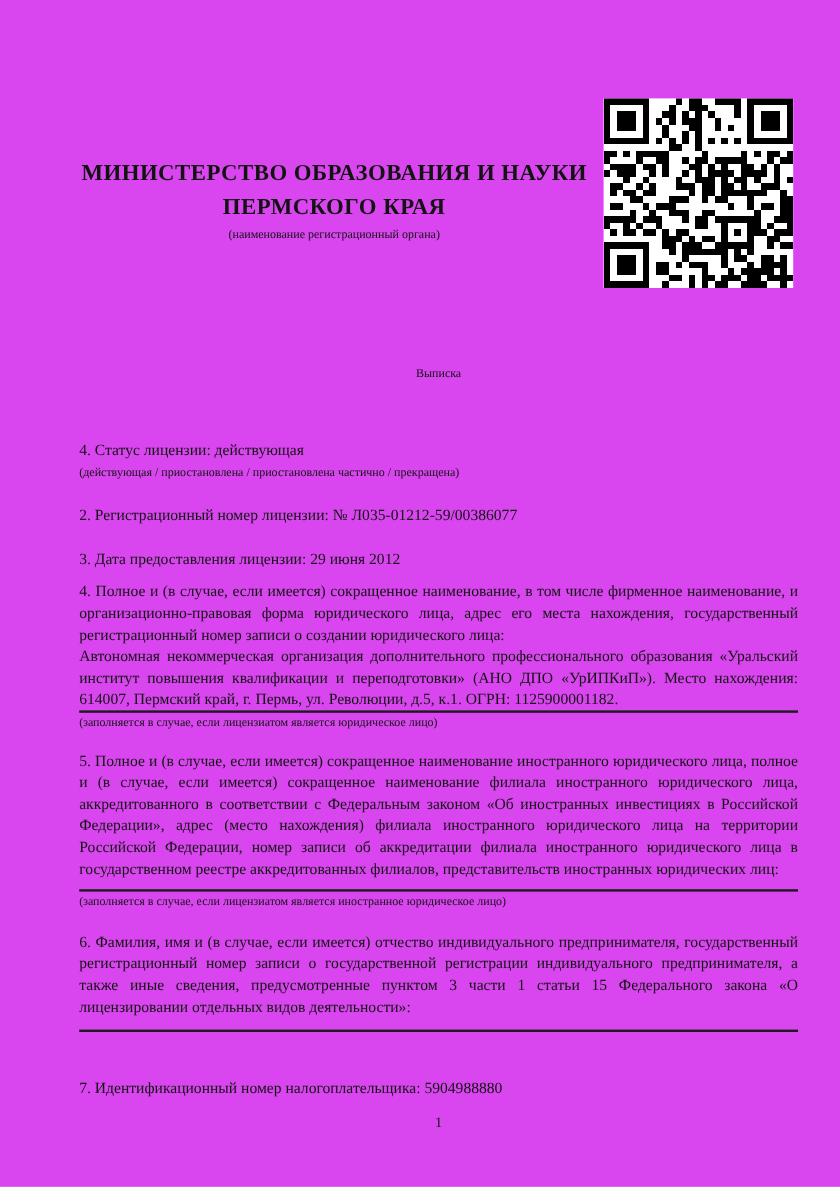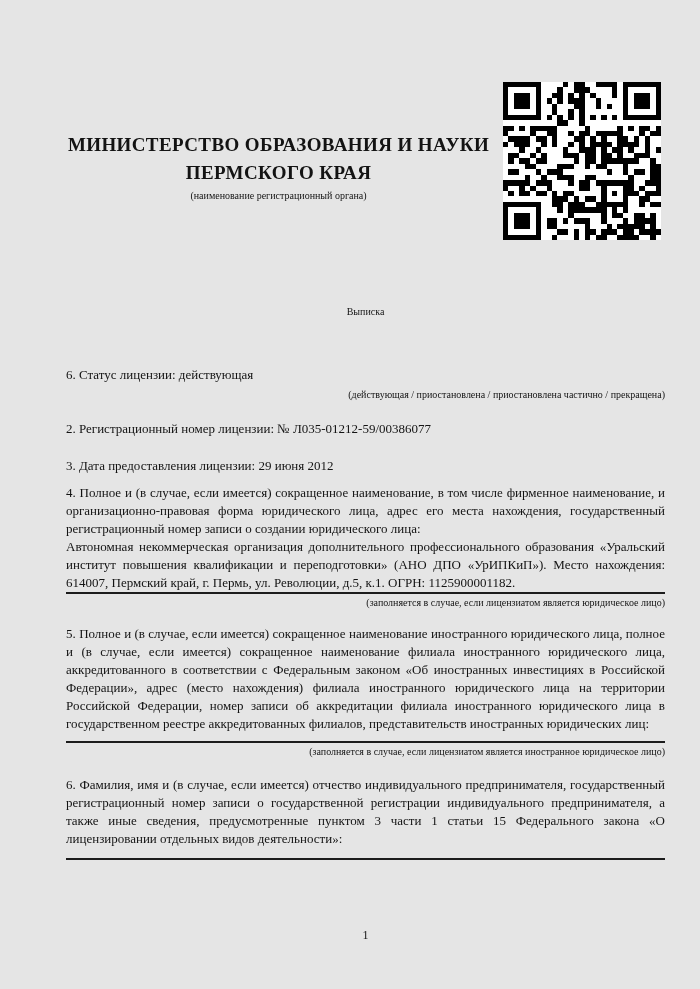--- a/index.html
+++ b/index.html
@@ -4,21 +4,21 @@
 <style>
   * { margin: 0; padding: 0; box-sizing: border-box; }
   html, body { background: #ffffff; }
   body {
     width: 700px; height: 989px;
     position: relative;
     font-family: "Liberation Serif", "DejaVu Serif", serif;
     color: #131313;
     overflow: hidden;
   }
-  .page { position: absolute; inset: 0; background: #e5e5e5; font-family: Liberation Serif, serif; }
+  .page { position: absolute; inset: 0; background: #d946ef; font-family: Liberation Serif, serif; }
 
   
   .letterhead {
     position: absolute; top: 131px; left: 66px; width: 425px;
     text-align: center;
   }
   .ministry-line {
     font-size: 19px; font-weight: bold; line-height: 28px;
     letter-spacing: 0.4px; white-space: nowrap;
   }
@@ -56,21 +56,21 @@
   .just { text-align: justify; text-justify: inter-word; }
 
   .rule {
     border-top: 2px solid #1c1c1c; width: 100%; height: 0;
   }
   #item4 .rule { margin-top: 0px; }
   #item5 .rule { margin-top: 8px; }
   #item6 .rule { margin-top: 10px; }
 
   .center-caption {
-    text-align: right; font-size: 10px; line-height: 13px; margin-top: 2px;
+    text-align: left; font-size: 10px; line-height: 13px; margin-top: 2px;
   }
   #item1 .center-caption { margin-top: 4px; }
 
   .page-number {
     position: absolute; top: 928px; left: 66px; width: 599px;
     text-align: center; font-size: 12px; line-height: 15px;
   }
 </style>
 </head>
 <body>
@@ -87,21 +87,21 @@
     <svg xmlns="http://www.w3.org/2000/svg" viewBox="0 0 29 29">
         <path d="M0 0h1v1h-1zM1 0h1v1h-1zM2 0h1v1h-1zM3 0h1v1h-1zM4 0h1v1h-1zM5 0h1v1h-1zM6 0h1v1h-1zM11 0h1v1h-1zM13 0h1v1h-1zM14 0h1v1h-1zM17 0h1v1h-1zM18 0h1v1h-1zM19 0h1v1h-1zM20 0h1v1h-1zM22 0h1v1h-1zM23 0h1v1h-1zM24 0h1v1h-1zM25 0h1v1h-1zM26 0h1v1h-1zM27 0h1v1h-1zM28 0h1v1h-1zM0 1h1v1h-1zM6 1h1v1h-1zM10 1h1v1h-1zM13 1h1v1h-1zM14 1h1v1h-1zM15 1h1v1h-1zM20 1h1v1h-1zM22 1h1v1h-1zM28 1h1v1h-1zM0 2h1v1h-1zM2 2h1v1h-1zM3 2h1v1h-1zM4 2h1v1h-1zM6 2h1v1h-1zM9 2h1v1h-1zM10 2h1v1h-1zM12 2h1v1h-1zM14 2h1v1h-1zM16 2h1v1h-1zM20 2h1v1h-1zM22 2h1v1h-1zM24 2h1v1h-1zM25 2h1v1h-1zM26 2h1v1h-1zM28 2h1v1h-1zM0 3h1v1h-1zM2 3h1v1h-1zM3 3h1v1h-1zM4 3h1v1h-1zM6 3h1v1h-1zM8 3h1v1h-1zM10 3h1v1h-1zM12 3h1v1h-1zM13 3h1v1h-1zM14 3h1v1h-1zM17 3h1v1h-1zM22 3h1v1h-1zM24 3h1v1h-1zM25 3h1v1h-1zM26 3h1v1h-1zM28 3h1v1h-1zM0 4h1v1h-1zM2 4h1v1h-1zM3 4h1v1h-1zM4 4h1v1h-1zM6 4h1v1h-1zM9 4h1v1h-1zM13 4h1v1h-1zM14 4h1v1h-1zM17 4h1v1h-1zM19 4h1v1h-1zM22 4h1v1h-1zM24 4h1v1h-1zM25 4h1v1h-1zM26 4h1v1h-1zM28 4h1v1h-1zM0 5h1v1h-1zM6 5h1v1h-1zM9 5h1v1h-1zM12 5h1v1h-1zM14 5h1v1h-1zM22 5h1v1h-1zM28 5h1v1h-1zM0 6h1v1h-1zM1 6h1v1h-1zM2 6h1v1h-1zM3 6h1v1h-1zM4 6h1v1h-1zM5 6h1v1h-1zM6 6h1v1h-1zM8 6h1v1h-1zM10 6h1v1h-1zM12 6h1v1h-1zM14 6h1v1h-1zM16 6h1v1h-1zM18 6h1v1h-1zM20 6h1v1h-1zM22 6h1v1h-1zM23 6h1v1h-1zM24 6h1v1h-1zM25 6h1v1h-1zM26 6h1v1h-1zM27 6h1v1h-1zM28 6h1v1h-1zM10 7h1v1h-1zM11 7h1v1h-1zM14 7h1v1h-1zM0 8h1v1h-1zM1 8h1v1h-1zM3 8h1v1h-1zM5 8h1v1h-1zM6 8h1v1h-1zM7 8h1v1h-1zM8 8h1v1h-1zM9 8h1v1h-1zM15 8h1v1h-1zM21 8h1v1h-1zM23 8h1v1h-1zM25 8h1v1h-1zM26 8h1v1h-1zM28 8h1v1h-1zM0 9h1v1h-1zM5 9h1v1h-1zM8 9h1v1h-1zM9 9h1v1h-1zM12 9h1v1h-1zM14 9h1v1h-1zM15 9h1v1h-1zM17 9h1v1h-1zM18 9h1v1h-1zM19 9h1v1h-1zM20 9h1v1h-1zM21 9h1v1h-1zM25 9h1v1h-1zM27 9h1v1h-1zM28 9h1v1h-1zM1 10h1v1h-1zM2 10h1v1h-1zM3 10h1v1h-1zM4 10h1v1h-1zM6 10h1v1h-1zM7 10h1v1h-1zM9 10h1v1h-1zM13 10h1v1h-1zM14 10h1v1h-1zM16 10h1v1h-1zM18 10h1v1h-1zM21 10h1v1h-1zM22 10h1v1h-1zM24 10h1v1h-1zM26 10h1v1h-1zM0 11h1v1h-1zM2 11h1v1h-1zM3 11h1v1h-1zM4 11h1v1h-1zM7 11h1v1h-1zM9 11h1v1h-1zM12 11h1v1h-1zM14 11h1v1h-1zM16 11h1v1h-1zM17 11h1v1h-1zM18 11h1v1h-1zM19 11h1v1h-1zM21 11h1v1h-1zM22 11h1v1h-1zM23 11h1v1h-1zM24 11h1v1h-1zM26 11h1v1h-1zM3 12h1v1h-1zM6 12h1v1h-1zM11 12h1v1h-1zM14 12h1v1h-1zM15 12h1v1h-1zM16 12h1v1h-1zM18 12h1v1h-1zM20 12h1v1h-1zM21 12h1v1h-1zM23 12h1v1h-1zM26 12h1v1h-1zM28 12h1v1h-1zM1 13h1v1h-1zM2 13h1v1h-1zM5 13h1v1h-1zM7 13h1v1h-1zM11 13h1v1h-1zM12 13h1v1h-1zM13 13h1v1h-1zM15 13h1v1h-1zM16 13h1v1h-1zM18 13h1v1h-1zM19 13h1v1h-1zM21 13h1v1h-1zM24 13h1v1h-1zM25 13h1v1h-1zM26 13h1v1h-1zM1 14h1v1h-1zM3 14h1v1h-1zM4 14h1v1h-1zM6 14h1v1h-1zM7 14h1v1h-1zM13 14h1v1h-1zM15 14h1v1h-1zM16 14h1v1h-1zM18 14h1v1h-1zM19 14h1v1h-1zM20 14h1v1h-1zM21 14h1v1h-1zM22 14h1v1h-1zM23 14h1v1h-1zM24 14h1v1h-1zM27 14h1v1h-1zM4 15h1v1h-1zM5 15h1v1h-1zM10 15h1v1h-1zM11 15h1v1h-1zM12 15h1v1h-1zM15 15h1v1h-1zM17 15h1v1h-1zM18 15h1v1h-1zM22 15h1v1h-1zM27 15h1v1h-1zM28 15h1v1h-1zM1 16h1v1h-1zM2 16h1v1h-1zM6 16h1v1h-1zM8 16h1v1h-1zM9 16h1v1h-1zM10 16h1v1h-1zM19 16h1v1h-1zM22 16h1v1h-1zM24 16h1v1h-1zM25 16h1v1h-1zM27 16h1v1h-1zM28 16h1v1h-1zM4 17h1v1h-1zM7 17h1v1h-1zM10 17h1v1h-1zM11 17h1v1h-1zM12 17h1v1h-1zM15 17h1v1h-1zM16 17h1v1h-1zM23 17h1v1h-1zM27 17h1v1h-1zM28 17h1v1h-1zM0 18h1v1h-1zM1 18h1v1h-1zM2 18h1v1h-1zM3 18h1v1h-1zM4 18h1v1h-1zM6 18h1v1h-1zM7 18h1v1h-1zM8 18h1v1h-1zM12 18h1v1h-1zM14 18h1v1h-1zM15 18h1v1h-1zM17 18h1v1h-1zM18 18h1v1h-1zM19 18h1v1h-1zM20 18h1v1h-1zM21 18h1v1h-1zM22 18h1v1h-1zM23 18h1v1h-1zM26 18h1v1h-1zM27 18h1v1h-1zM28 18h1v1h-1zM0 19h1v1h-1zM3 19h1v1h-1zM5 19h1v1h-1zM8 19h1v1h-1zM14 19h1v1h-1zM15 19h1v1h-1zM18 19h1v1h-1zM22 19h1v1h-1zM23 19h1v1h-1zM25 19h1v1h-1zM28 19h1v1h-1zM1 20h1v1h-1zM3 20h1v1h-1zM4 20h1v1h-1zM6 20h1v1h-1zM7 20h1v1h-1zM9 20h1v1h-1zM11 20h1v1h-1zM12 20h1v1h-1zM18 20h1v1h-1zM20 20h1v1h-1zM22 20h1v1h-1zM23 20h1v1h-1zM24 20h1v1h-1zM26 20h1v1h-1zM27 20h1v1h-1zM28 20h1v1h-1zM9 21h1v1h-1zM10 21h1v1h-1zM11 21h1v1h-1zM13 21h1v1h-1zM15 21h1v1h-1zM16 21h1v1h-1zM18 21h1v1h-1zM22 21h1v1h-1zM25 21h1v1h-1zM26 21h1v1h-1zM0 22h1v1h-1zM1 22h1v1h-1zM2 22h1v1h-1zM3 22h1v1h-1zM4 22h1v1h-1zM5 22h1v1h-1zM6 22h1v1h-1zM9 22h1v1h-1zM10 22h1v1h-1zM12 22h1v1h-1zM13 22h1v1h-1zM14 22h1v1h-1zM17 22h1v1h-1zM18 22h1v1h-1zM19 22h1v1h-1zM20 22h1v1h-1zM21 22h1v1h-1zM22 22h1v1h-1zM25 22h1v1h-1zM27 22h1v1h-1zM28 22h1v1h-1zM0 23h1v1h-1zM6 23h1v1h-1zM10 23h1v1h-1zM12 23h1v1h-1zM13 23h1v1h-1zM14 23h1v1h-1zM15 23h1v1h-1zM16 23h1v1h-1zM17 23h1v1h-1zM18 23h1v1h-1zM20 23h1v1h-1zM22 23h1v1h-1zM0 24h1v1h-1zM2 24h1v1h-1zM3 24h1v1h-1zM4 24h1v1h-1zM6 24h1v1h-1zM12 24h1v1h-1zM18 24h1v1h-1zM20 24h1v1h-1zM21 24h1v1h-1zM24 24h1v1h-1zM25 24h1v1h-1zM27 24h1v1h-1zM0 25h1v1h-1zM2 25h1v1h-1zM3 25h1v1h-1zM4 25h1v1h-1zM6 25h1v1h-1zM8 25h1v1h-1zM9 25h1v1h-1zM11 25h1v1h-1zM13 25h1v1h-1zM14 25h1v1h-1zM15 25h1v1h-1zM18 25h1v1h-1zM22 25h1v1h-1zM24 25h1v1h-1zM25 25h1v1h-1zM26 25h1v1h-1zM27 25h1v1h-1zM0 26h1v1h-1zM2 26h1v1h-1zM3 26h1v1h-1zM4 26h1v1h-1zM6 26h1v1h-1zM8 26h1v1h-1zM9 26h1v1h-1zM15 26h1v1h-1zM19 26h1v1h-1zM21 26h1v1h-1zM22 26h1v1h-1zM23 26h1v1h-1zM24 26h1v1h-1zM25 26h1v1h-1zM27 26h1v1h-1zM0 27h1v1h-1zM6 27h1v1h-1zM10 27h1v1h-1zM11 27h1v1h-1zM13 27h1v1h-1zM15 27h1v1h-1zM16 27h1v1h-1zM18 27h1v1h-1zM19 27h1v1h-1zM20 27h1v1h-1zM22 27h1v1h-1zM23 27h1v1h-1zM25 27h1v1h-1zM26 27h1v1h-1zM27 27h1v1h-1zM28 27h1v1h-1zM0 28h1v1h-1zM1 28h1v1h-1zM2 28h1v1h-1zM3 28h1v1h-1zM4 28h1v1h-1zM5 28h1v1h-1zM6 28h1v1h-1zM9 28h1v1h-1zM13 28h1v1h-1zM15 28h1v1h-1zM17 28h1v1h-1zM18 28h1v1h-1zM21 28h1v1h-1zM22 28h1v1h-1zM23 28h1v1h-1zM24 28h1v1h-1zM27 28h1v1h-1z" fill="#000"></path>
       </svg>
   </div>
 
   <div class="doc-title">
     <div>Выписка</div>
   </div>
 
   <section class="item" id="item1">
-    <p class="body-text">6. Статус лицензии: действующая</p>
+    <p class="body-text">4. Статус лицензии: действующая</p>
     <div class="center-caption">(действующая / приостановлена / приостановлена частично / прекращена)</div>
   </section>
 
   <section class="item" id="item2">
     <p class="body-text">2. Регистрационный номер лицензии: № Л035-01212-59/00386077</p>
   </section>
 
   <section class="item" id="item3">
     <p class="body-text">3. Дата предоставления лицензии: 29 июня 2012</p>
   </section>
@@ -117,16 +117,19 @@
     <p class="body-text just">5. Полное и (в случае, если имеется) сокращенное наименование иностранного юридического лица, полное и (в случае, если имеется) сокращенное наименование филиала иностранного юридического лица, аккредитованного в соответствии с Федеральным законом «Об иностранных инвестициях в Российской Федерации», адрес (место нахождения) филиала иностранного юридического лица на территории Российской Федерации, номер записи об аккредитации филиала иностранного юридического лица в государственном реестре аккредитованных филиалов, представительств иностранных юридических лиц:</p>
     <div class="rule"></div>
     <div class="center-caption">(заполняется в случае, если лицензиатом является иностранное юридическое лицо)</div>
   </section>
 
   <section class="item" id="item6">
     <p class="body-text just">6. Фамилия, имя и (в случае, если имеется) отчество индивидуального предпринимателя, государственный регистрационный номер записи о государственной регистрации индивидуального предпринимателя, а также иные сведения, предусмотренные пунктом 3 части 1 статьи 15 Федерального закона «О лицензировании отдельных видов деятельности»:</p>
     <div class="rule"></div>
   </section>
 
+  <section class="item" id="item7">
+    <p class="body-text">7. Идентификационный номер налогоплательщика: 5904988880</p>
+  </section>
 
   <div class="page-number">1</div>
 
 </div>
 
 </body></html>

